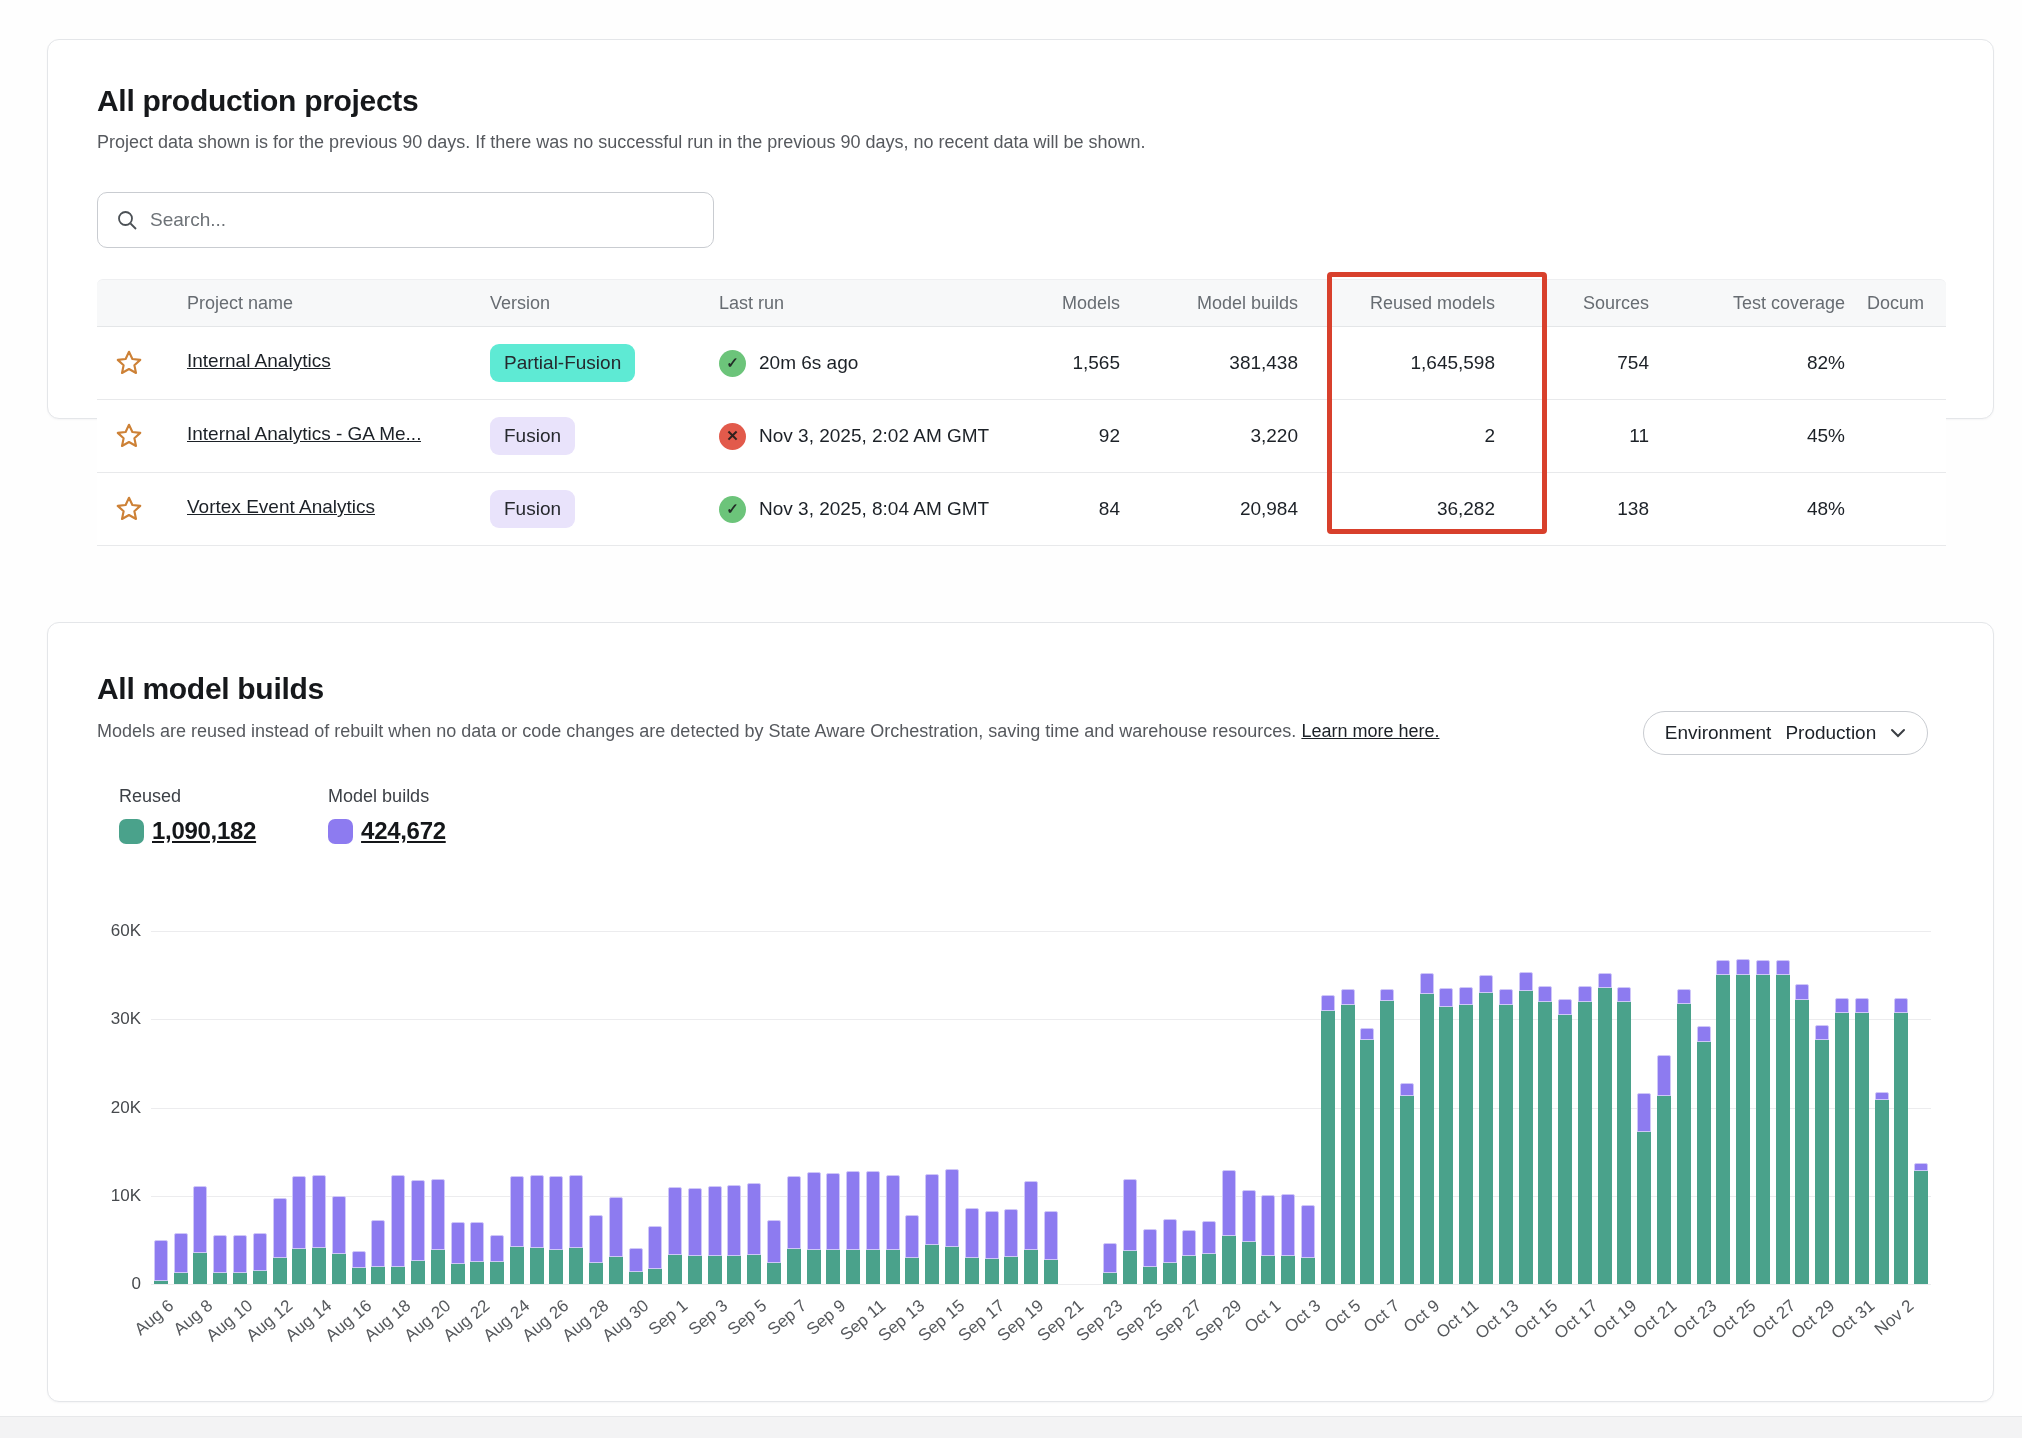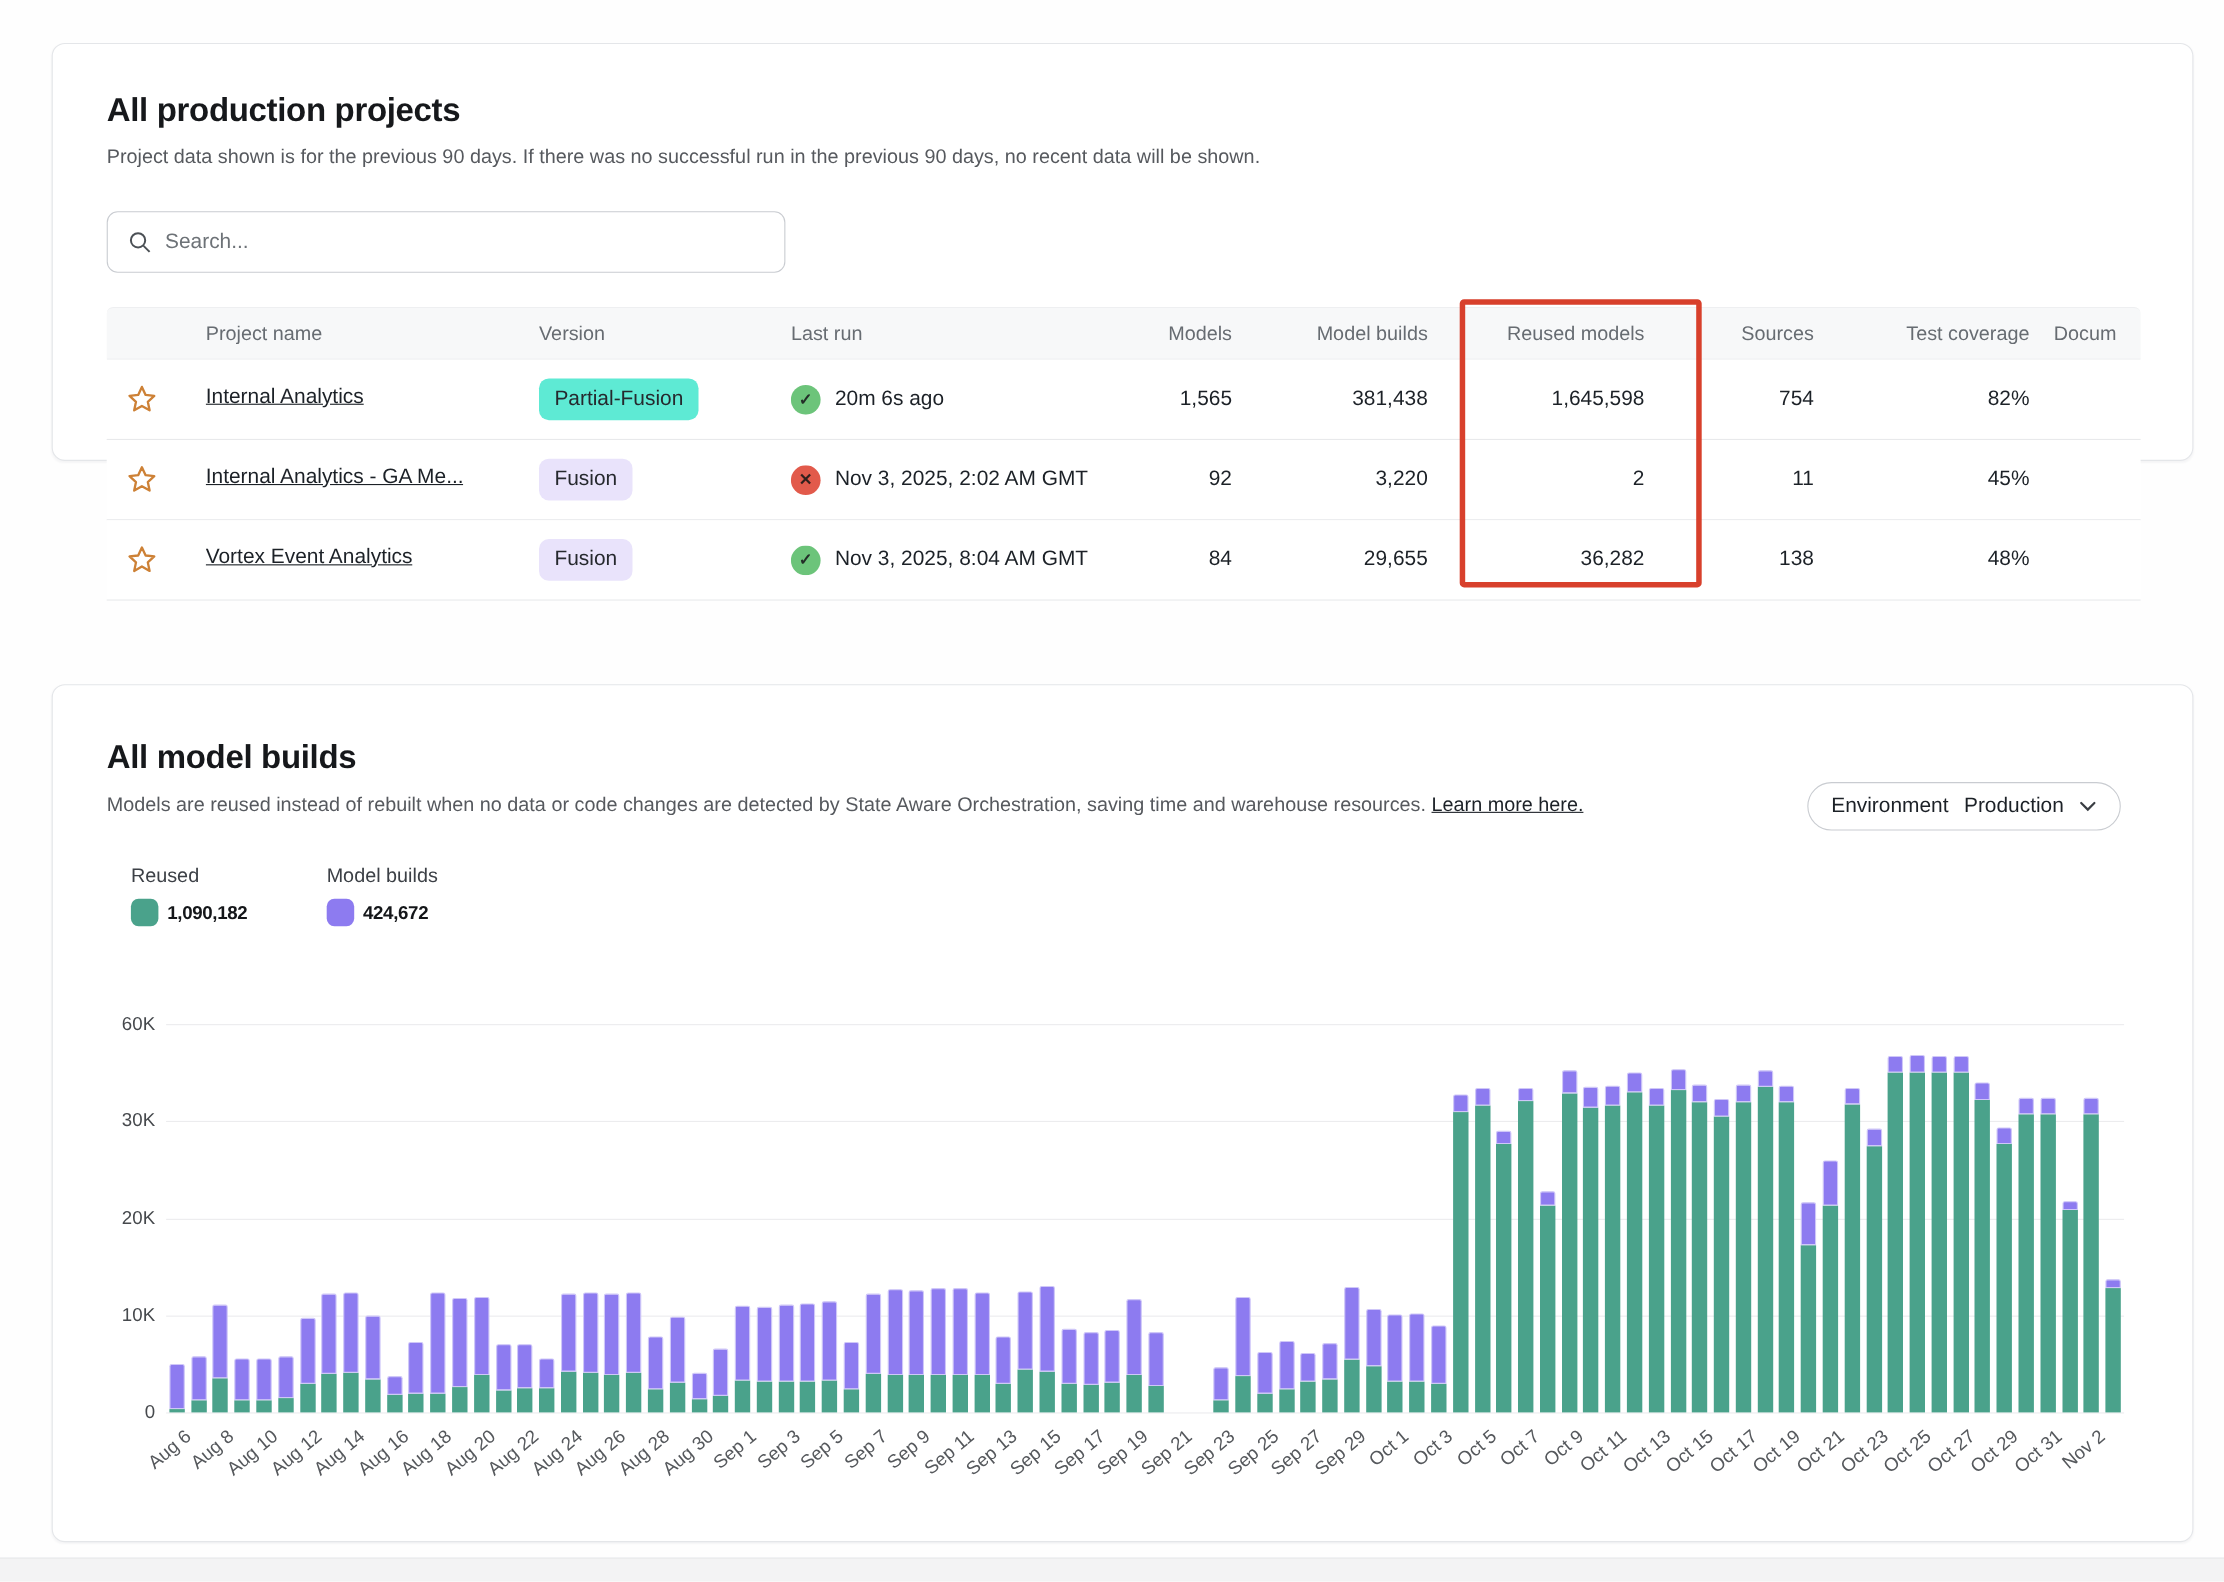--- a/index.html
+++ b/index.html
@@ -97,21 +97,21 @@
     display:flex; align-items:center; justify-content:center; gap:14px;
     font-size:19px; color:#1c2127; cursor:pointer;
   }
   .env-select .env-label { font-weight:400; }
   .env-select .env-value { font-weight:400; }
 
   .legend { position:absolute; left:71px; top:163px; display:flex; gap:72px; }
   .legend-item .legend-name { font-size:18px; color:#3c4046; margin-bottom:10px; }
   .legend-line { display:flex; align-items:center; gap:8px; }
   .legend-swatch { width:25px; height:25px; border-radius:7px; }
-  .legend-value { font-size:17px; font-weight:700; color:#141619; letter-spacing:-.3px; }
+  .legend-value { font-size:24px; font-weight:700; color:#141619; letter-spacing:-.3px;text-decoration:underline; }
 
   
   #chart { position:absolute; left:0; top:0; width:1947px; height:780px; pointer-events:none; }
   .gridline { position:absolute; left:103px; width:1780px; height:1px; background:#ececee; }
   .ytick {
     position:absolute; width:60px; text-align:right;
     font-size:17px; color:#46494d;
   }
   .bar-seg { position:absolute; }
   .seg-reused { }
@@ -210,21 +210,21 @@
             </svg>
       </button>
         </div>
       <div><a class="proj-link">Vortex Event Analytics</a></div>
       <div><span class="badge fusion">Fusion</span></div>
       <div class="lastrun">
           <span class="status-dot ok">✓</span>
         <span class="txt">Nov 3, 2025, 8:04 AM GMT</span>
         </div>
       <div class="cell-num">84</div>
-      <div class="cell-num">29,655</div>
+      <div class="cell-num">20,984</div>
       <div class="cell-num">36,282</div>
       <div class="cell-num">138</div>
       <div class="cell-num">48%</div>
       <div></div>
     </div>
   </div>
 
   <div class="annotation-rect" style="border-color: rgb(216, 64, 44);"></div>
 </section>
 

